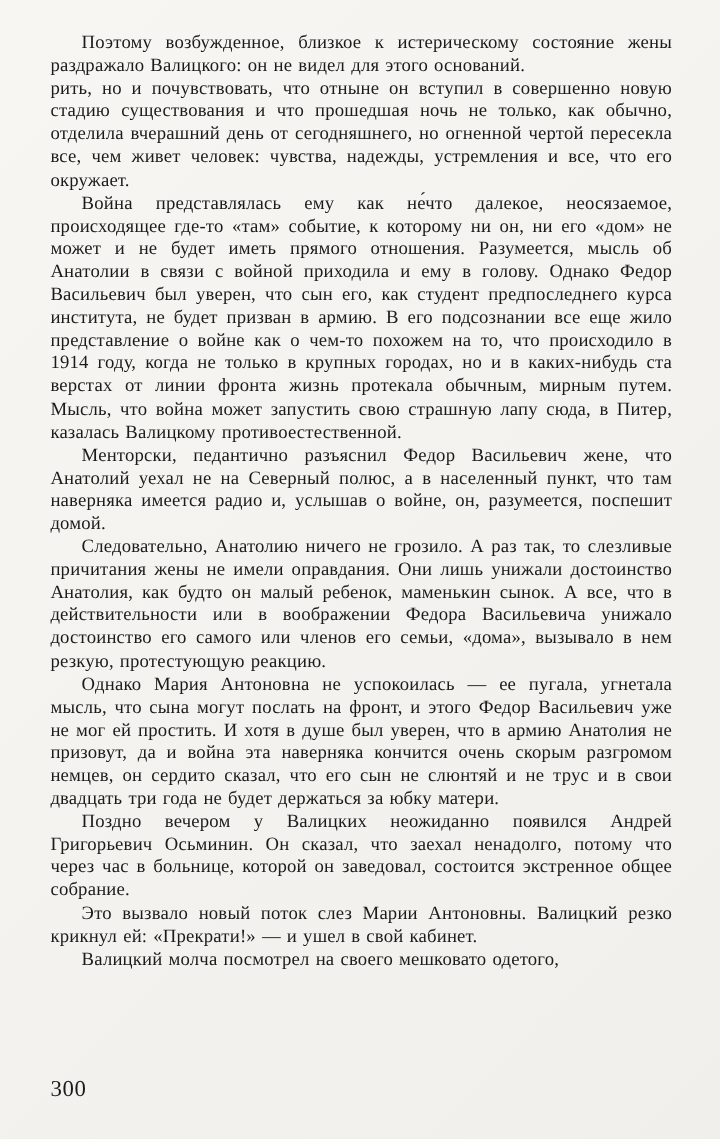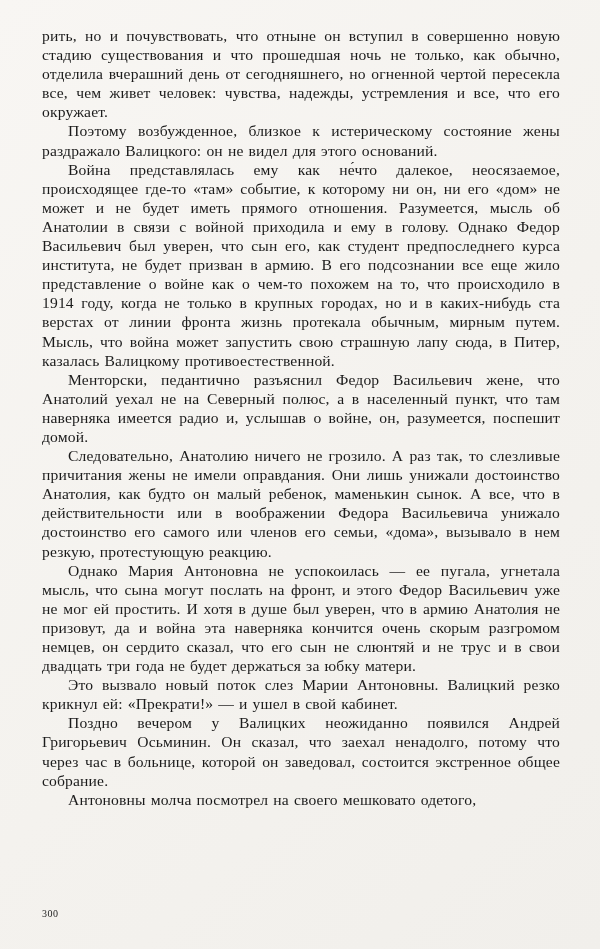--- a/index.html
+++ b/index.html
@@ -30,34 +30,34 @@
   .para {
     margin: 0;
   }
   .para.indent {
     text-indent: 26px;
   }
   .page-number {
     position: absolute;
     left: 42px;
     bottom: 30px;
-    font-size: 10px;
+    font-size: 19px;
     letter-spacing: 0.5px;
     color: #1b1b1b;
   }
 </style>
 </head>
 <body>
 
 <div class="page">
   <div class="text-block">
+      <p class="para indent">Поэтому возбужденное, близкое к истерическому состояние жены раздражало Валицкого: он не видел для этого оснований.</p>
       <p class="para">рить, но и почувствовать, что отныне он вступил в совершенно новую стадию существования и что прошедшая ночь не только, как обычно, отделила вчерашний день от сегодняшнего, но огненной чертой пересекла все, чем живет человек: чувства, надежды, устремления и все, что его окружает.</p>
-      <p class="para indent">Поэтому возбужденное, близкое к истерическому состояние жены раздражало Валицкого: он не видел для этого оснований.</p>
       <p class="para indent">Война представлялась ему как не́что далекое, неосязаемое, происходящее где-то «там» событие, к которому ни он, ни его «дом» не может и не будет иметь прямого отношения. Разумеется, мысль об Анатолии в связи с войной приходила и ему в голову. Однако Федор Васильевич был уверен, что сын его, как студент предпоследнего курса института, не будет призван в армию. В его подсознании все еще жило представление о войне как о чем-то похожем на то, что происходило в 1914 году, когда не только в крупных городах, но и в каких-нибудь ста верстах от линии фронта жизнь протекала обычным, мирным путем. Мысль, что война может запустить свою страшную лапу сюда, в Питер, казалась Валицкому противоестественной.</p>
       <p class="para indent">Менторски, педантично разъяснил Федор Васильевич жене, что Анатолий уехал не на Северный полюс, а в населенный пункт, что там наверняка имеется радио и, услышав о войне, он, разумеется, поспешит домой.</p>
       <p class="para indent">Следовательно, Анатолию ничего не грозило. А раз так, то слезливые причитания жены не имели оправдания. Они лишь унижали достоинство Анатолия, как будто он малый ребенок, маменькин сынок. А все, что в действительности или в воображении Федора Васильевича унижало достоинство его самого или членов его семьи, «дома», вызывало в нем резкую, протестующую реакцию.</p>
       <p class="para indent">Однако Мария Антоновна не успокоилась — ее пугала, угнетала мысль, что сына могут послать на фронт, и этого Федор Васильевич уже не мог ей простить. И хотя в душе был уверен, что в армию Анатолия не призовут, да и война эта наверняка кончится очень скорым разгромом немцев, он сердито сказал, что его сын не слюнтяй и не трус и в свои двадцать три года не будет держаться за юбку матери.</p>
+      <p class="para indent">Поздно вечером у Валицких неожиданно появился Андрей Григорьевич Осьминин. Он сказал, что заехал ненадолго, потому что через час в больнице, которой он заведовал, состоится экстренное общее собрание.</p>
       <p class="para indent">Это вызвало новый поток слез Марии Антоновны. Валицкий резко крикнул ей: «Прекрати!» — и ушел в свой кабинет.</p>
-      <p class="para indent">Поздно вечером у Валицких неожиданно появился Андрей Григорьевич Осьминин. Он сказал, что заехал ненадолго, потому что через час в больнице, которой он заведовал, состоится экстренное общее собрание.</p>
-      <p class="para indent">Антоновны молча посмотрел на своего мешковато одетого,</p>
+      <p class="para indent">Валицкий молча посмотрел на своего мешковато одетого,</p>
     </div>
   <div class="page-number">300</div>
 </div>
 
 </body></html>

